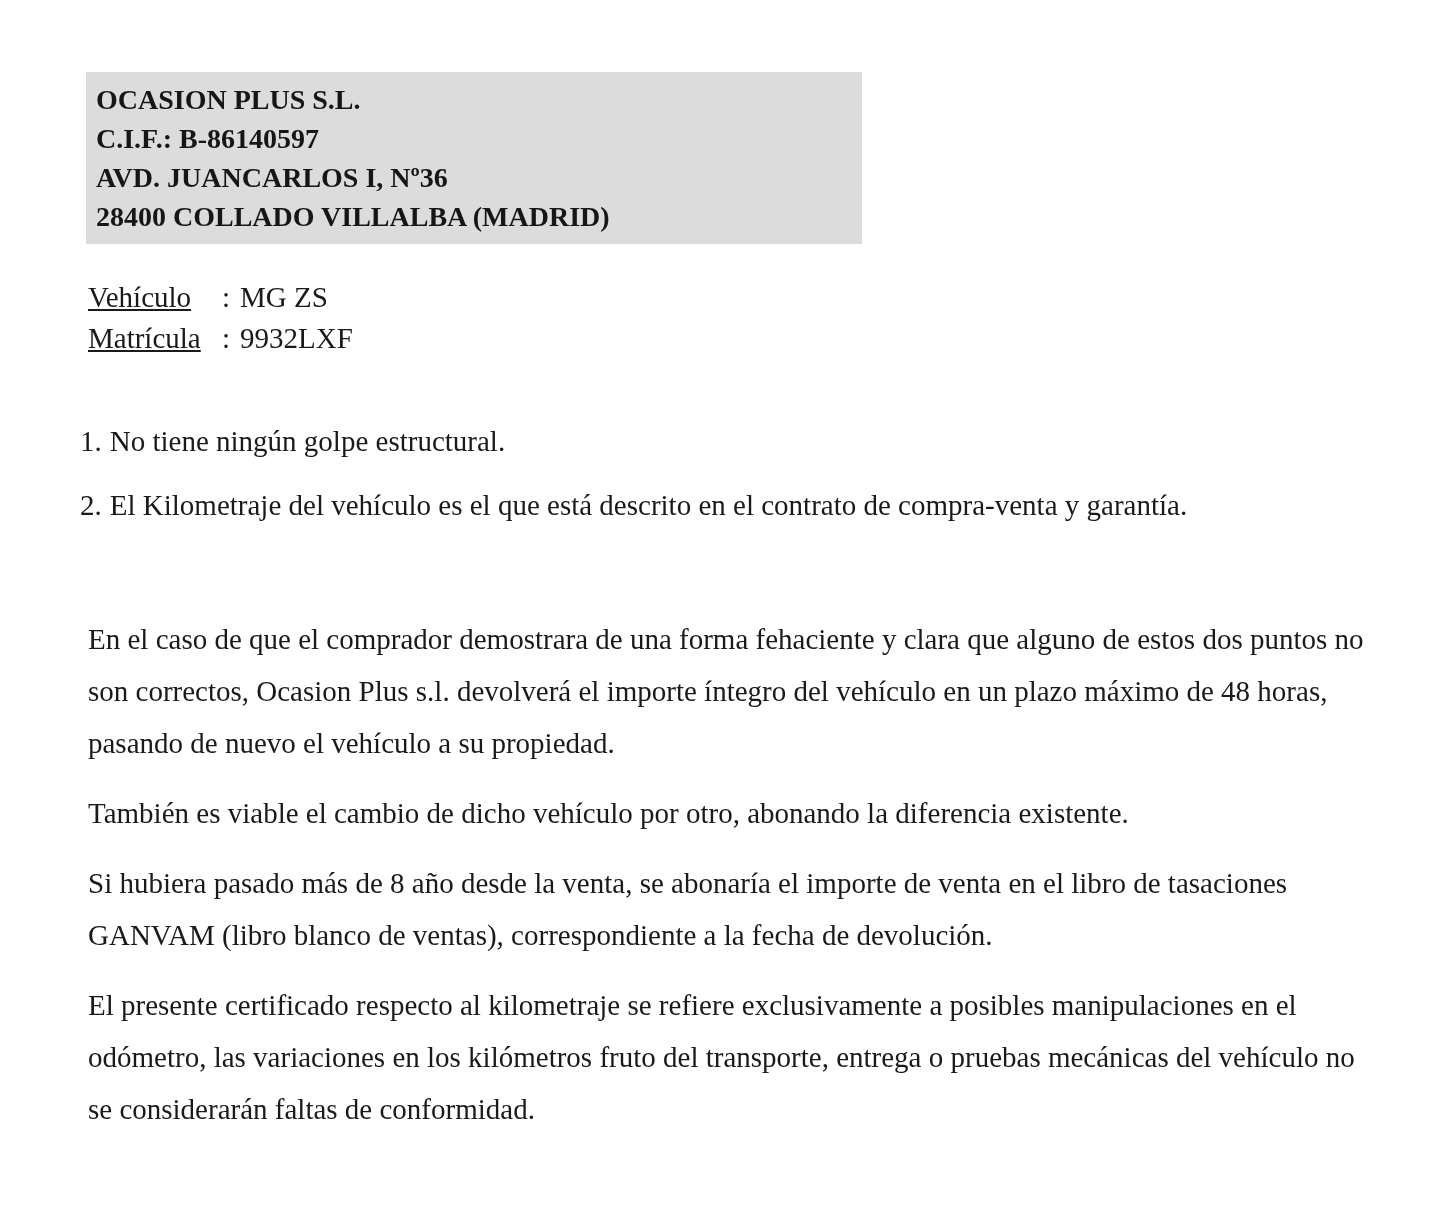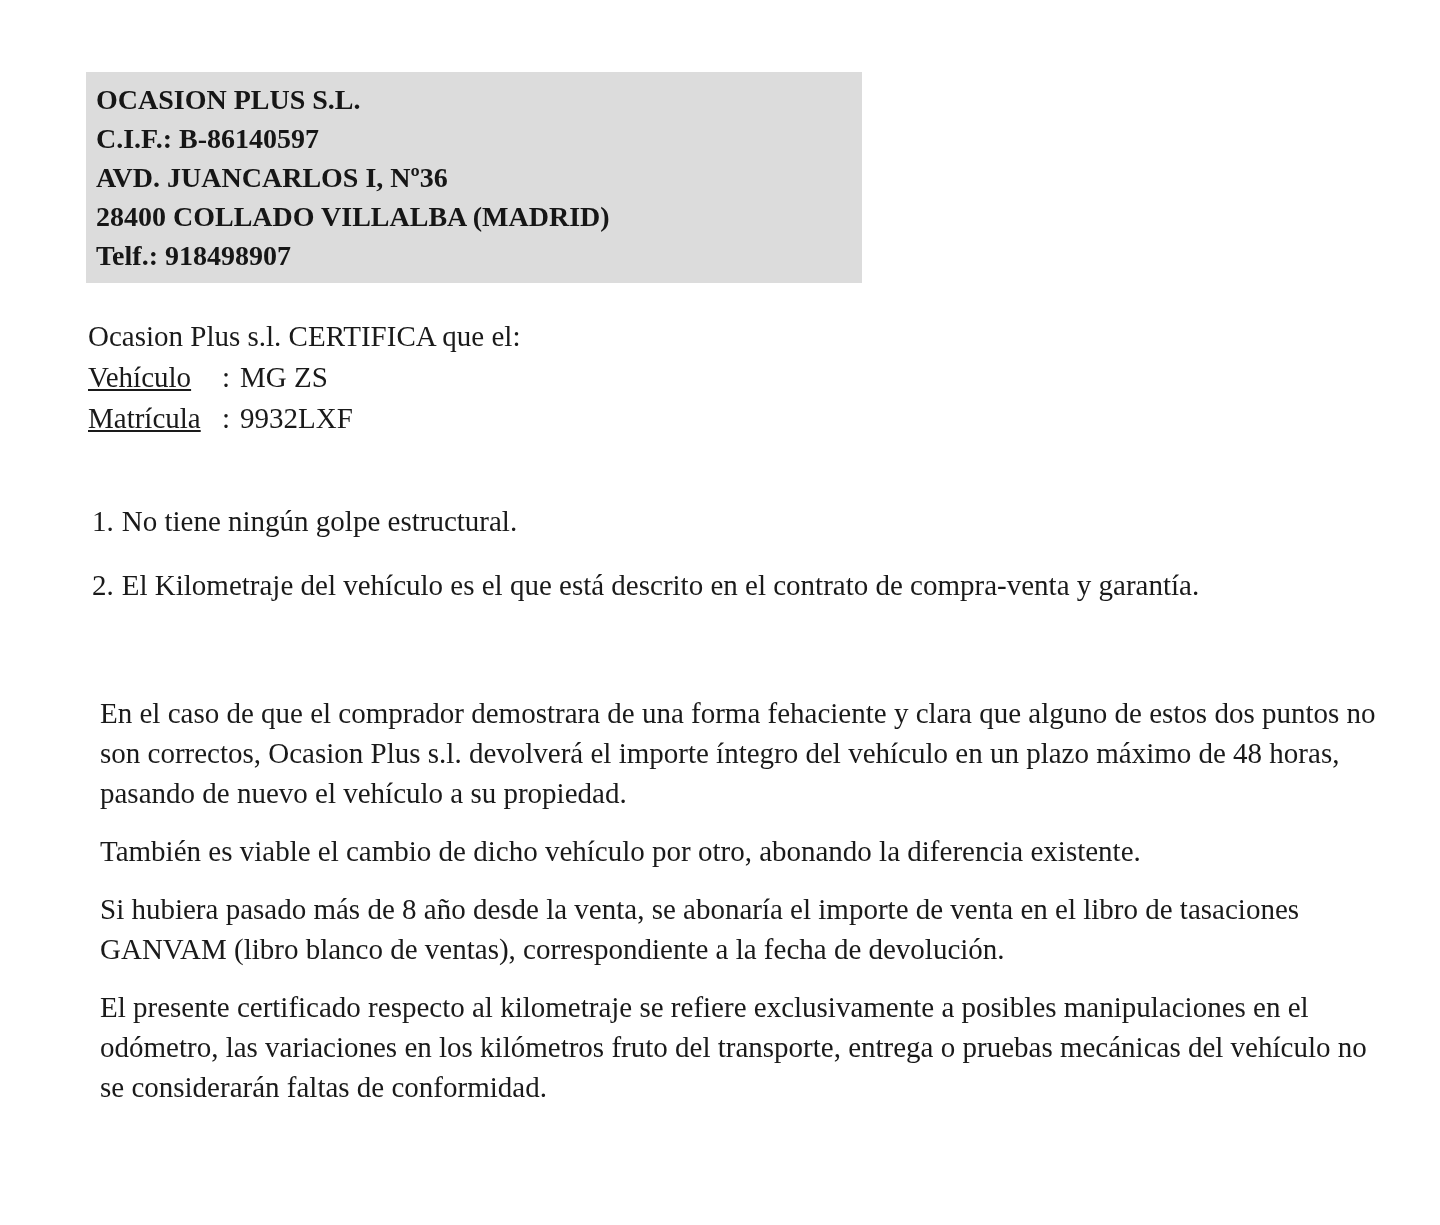--- a/index.html
+++ b/index.html
@@ -42,49 +42,47 @@
   .cert-label {
     display: inline-block;
     width: 134px;
   }
   .underline { text-decoration: underline; margin-top: 16px; }
   .cert-sep { margin-right: 10px; }
   .numbered {
     margin: 62px 0 0 80px;
   }
   .numbered .item {
-    margin: 0 0 24px 12px;
+    margin: 0 0 24px 0;
     line-height: 40px;
   }
   .numbered .item .num { margin-right: 8px; }
   .paragraphs {
     margin: 88px 0 0 88px;
     width: 1290px;
   }
   .paragraphs p {
-    margin: 0 0 18px 12px;
-    line-height: 40px;
+    margin: 0 0 18px 0;
+    line-height: 52px;
   }
 </style>
 </head>
 <body>
 
 <div class="page">
 
   <div class="letterhead">
     <div class="lh-line">OCASION PLUS S.L.</div>
     <div class="lh-line">C.I.F.: B-86140597</div>
     <div class="lh-line">AVD. JUANCARLOS I, Nº36</div>
     <div class="lh-line">28400 COLLADO VILLALBA (MADRID)</div>
-    <div class="lh-line">Telf.: 918498907</div>
   </div>
 
 
   <div class="cert-block">
-    <div class="cert-intro">Ocasion Plus s.l. CERTIFICA que el:</div>
     <div class="cert-field">
       <span class="cert-label"><span class="underline">Vehículo</span></span><span class="cert-sep">:</span><span class="cert-value">MG ZS</span>
     </div>
     <div class="cert-field">
       <span class="cert-label"><span class="underline">Matrícula</span></span><span class="cert-sep">:</span><span class="cert-value">9932LXF</span>
     </div>
   </div>
 
   <div class="numbered">
     <p class="item"><span class="num">1.</span><span>No tiene ningún golpe estructural.</span></p>

